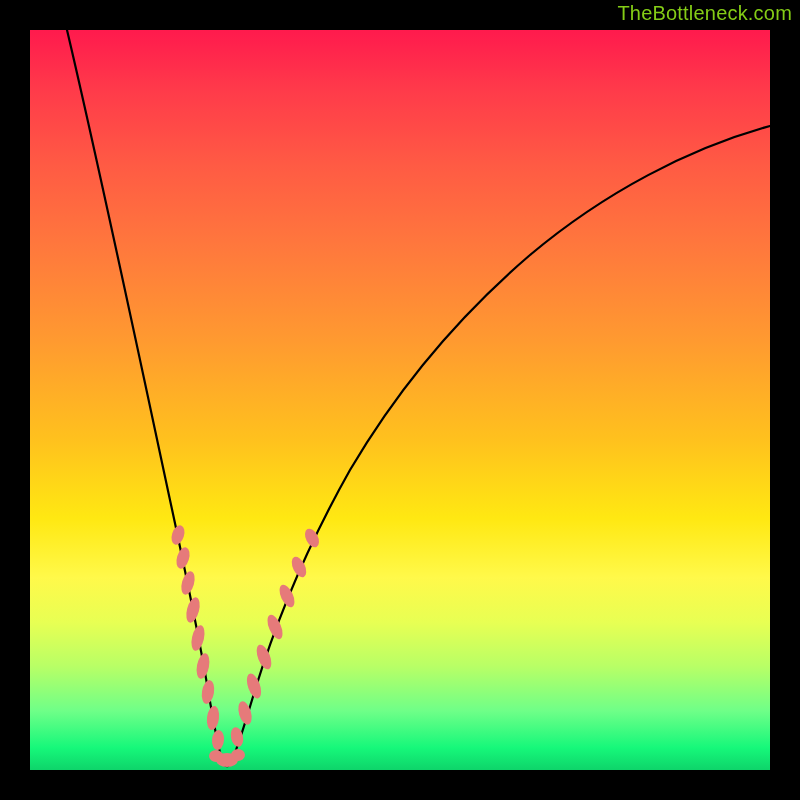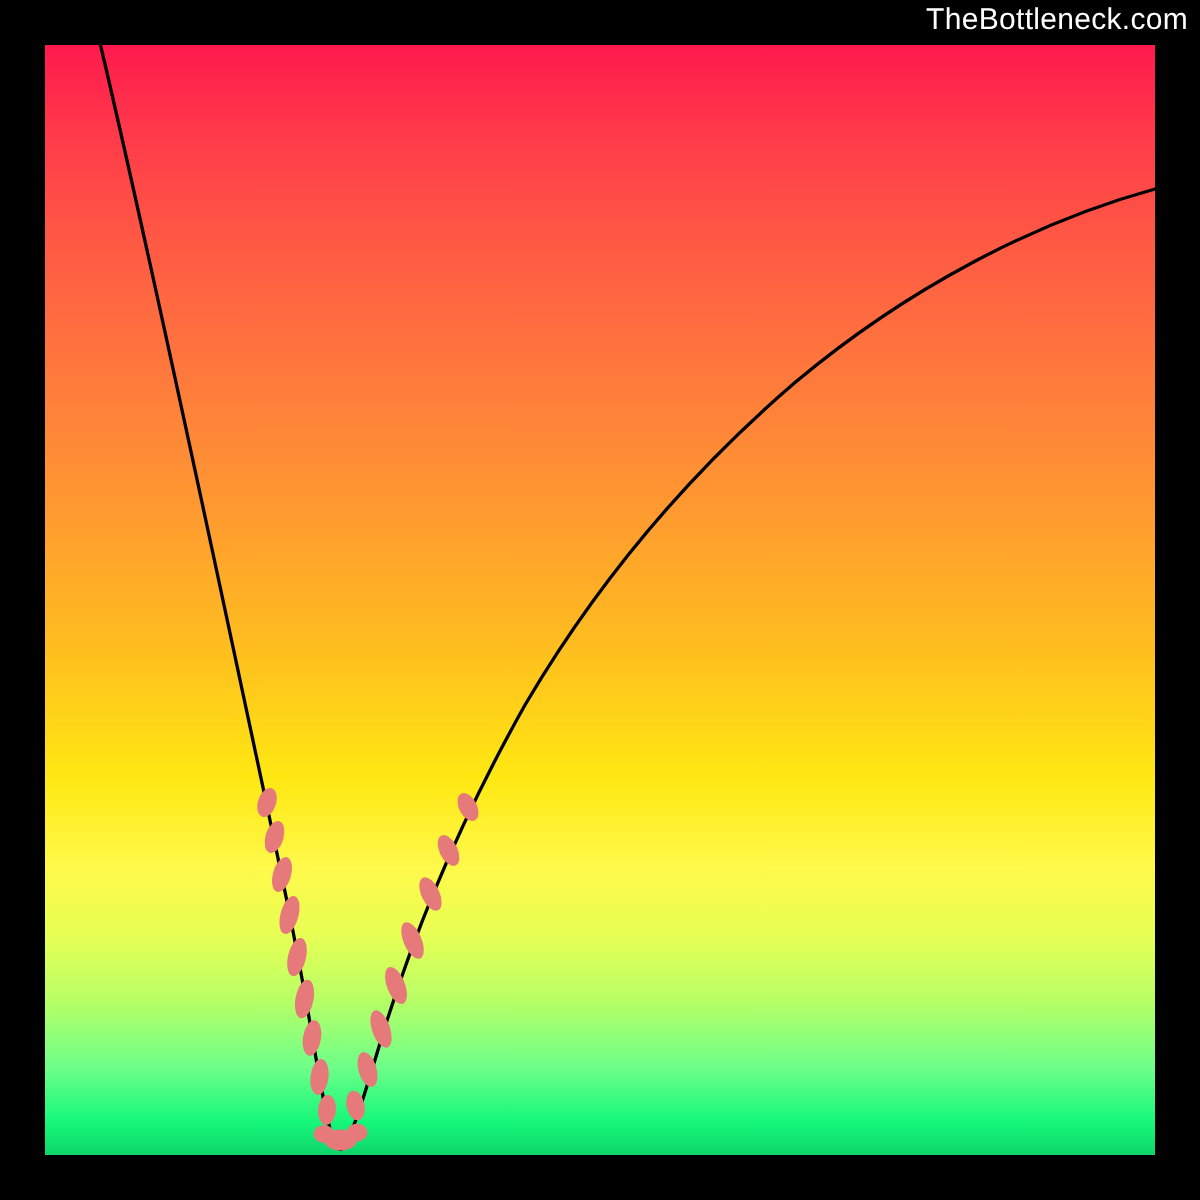--- a/index.html
+++ b/index.html
@@ -47,21 +47,21 @@
       #b8ff66 86%,
       #6fff88 92%,
       #16f87a 97%,
       #0ed46a 100%
     );
   }
   .watermark {
     position: absolute;
     top: 2px;
     right: 8px;
-    color: #ffffff;
+    color: #84cc16;
     font-size: 20px;
     font-weight: 500;
     letter-spacing: 0.2px;
     user-select: none;
   }
   svg.curve-layer {
     position: absolute;
     left: 0;
     top: 0;
     width: 740px;

